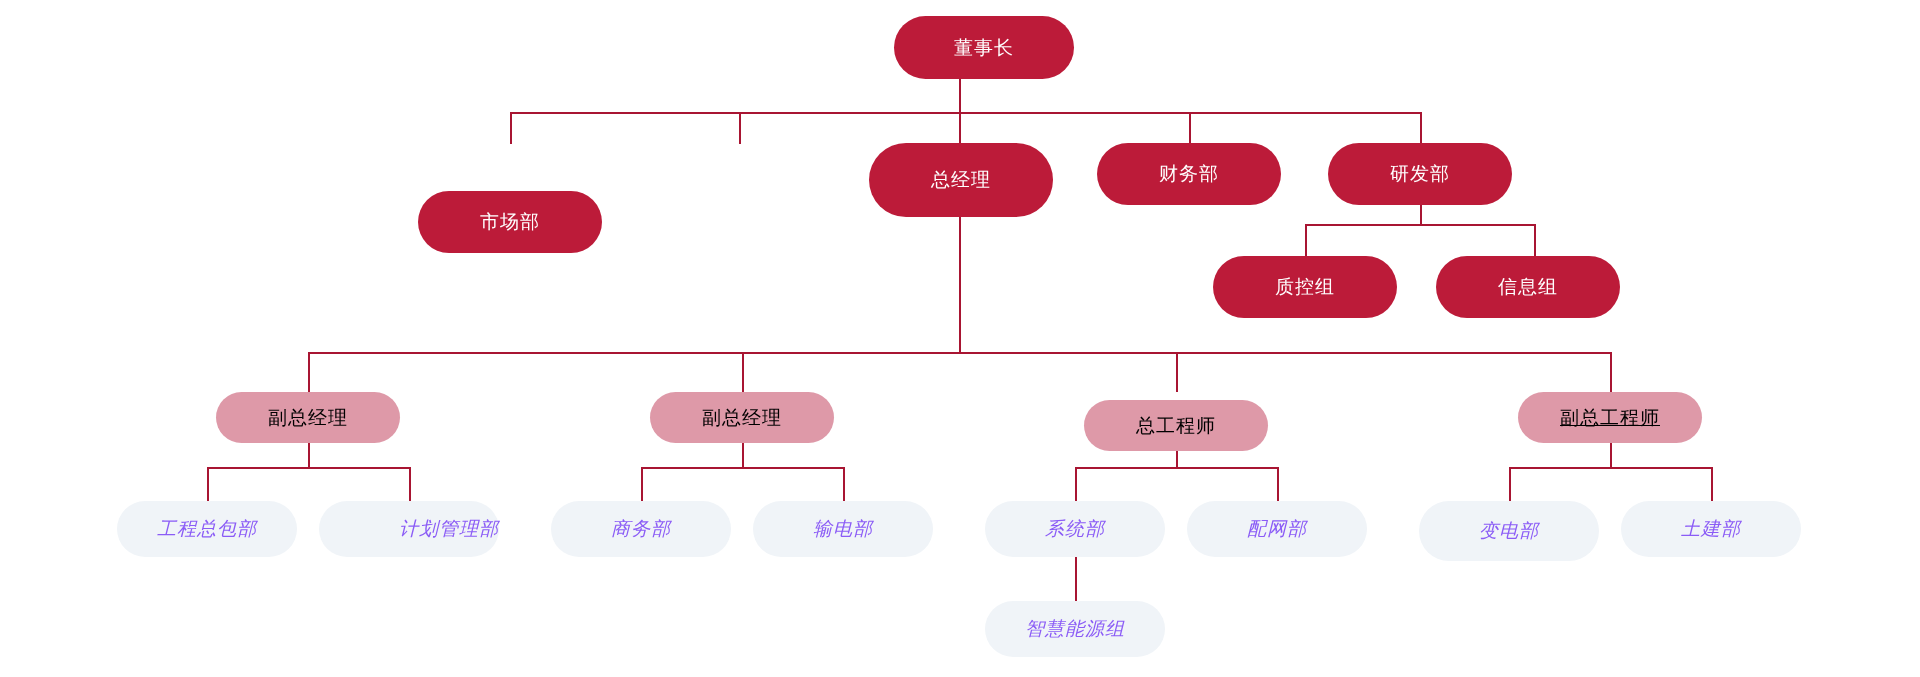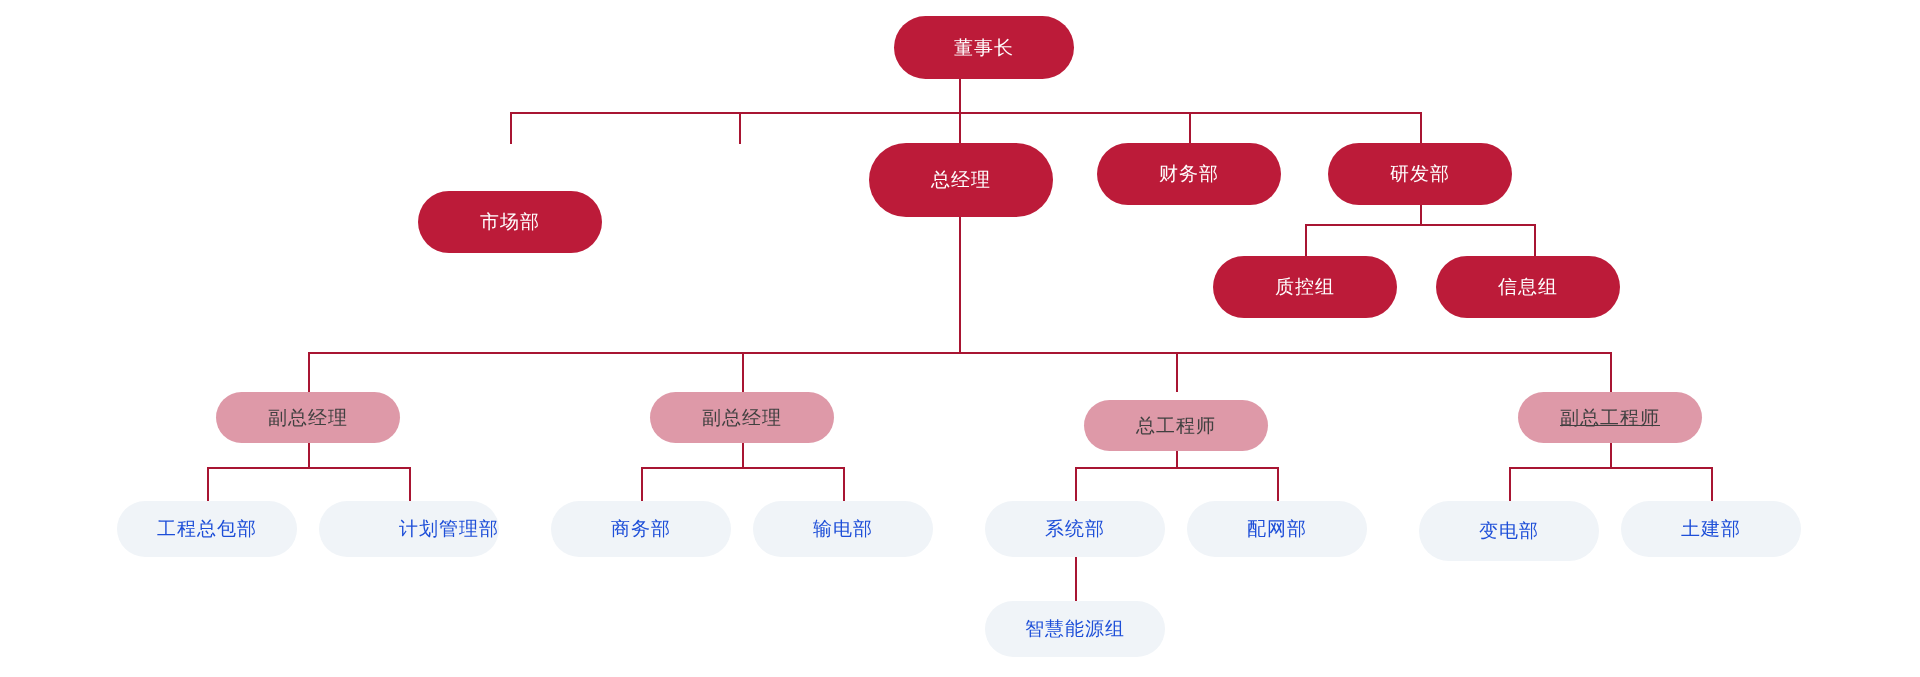--- a/index.html
+++ b/index.html
@@ -25,25 +25,26 @@
     letter-spacing: 1px;
     white-space: nowrap;
     user-select: none;
   }
   .node.level-dark {
     background: #BC1B39;
     color: #ffffff;
   }
   .node.level-pink {
     background: #DE99A8;
-    color: #404040;
+    color: #000000;
   }
   .node.level-light {
     background: #F0F4F8;
-    color: #1d4ed8;
+    color: #8b5cf6;
+    font-style: italic;
   }
   .conn {
     position: absolute;
     background: #A81532;
   }
   .conn.v { width: 1.5px; }
   .conn.h { height: 1.5px; }
 </style>
 </head>
 <body>

